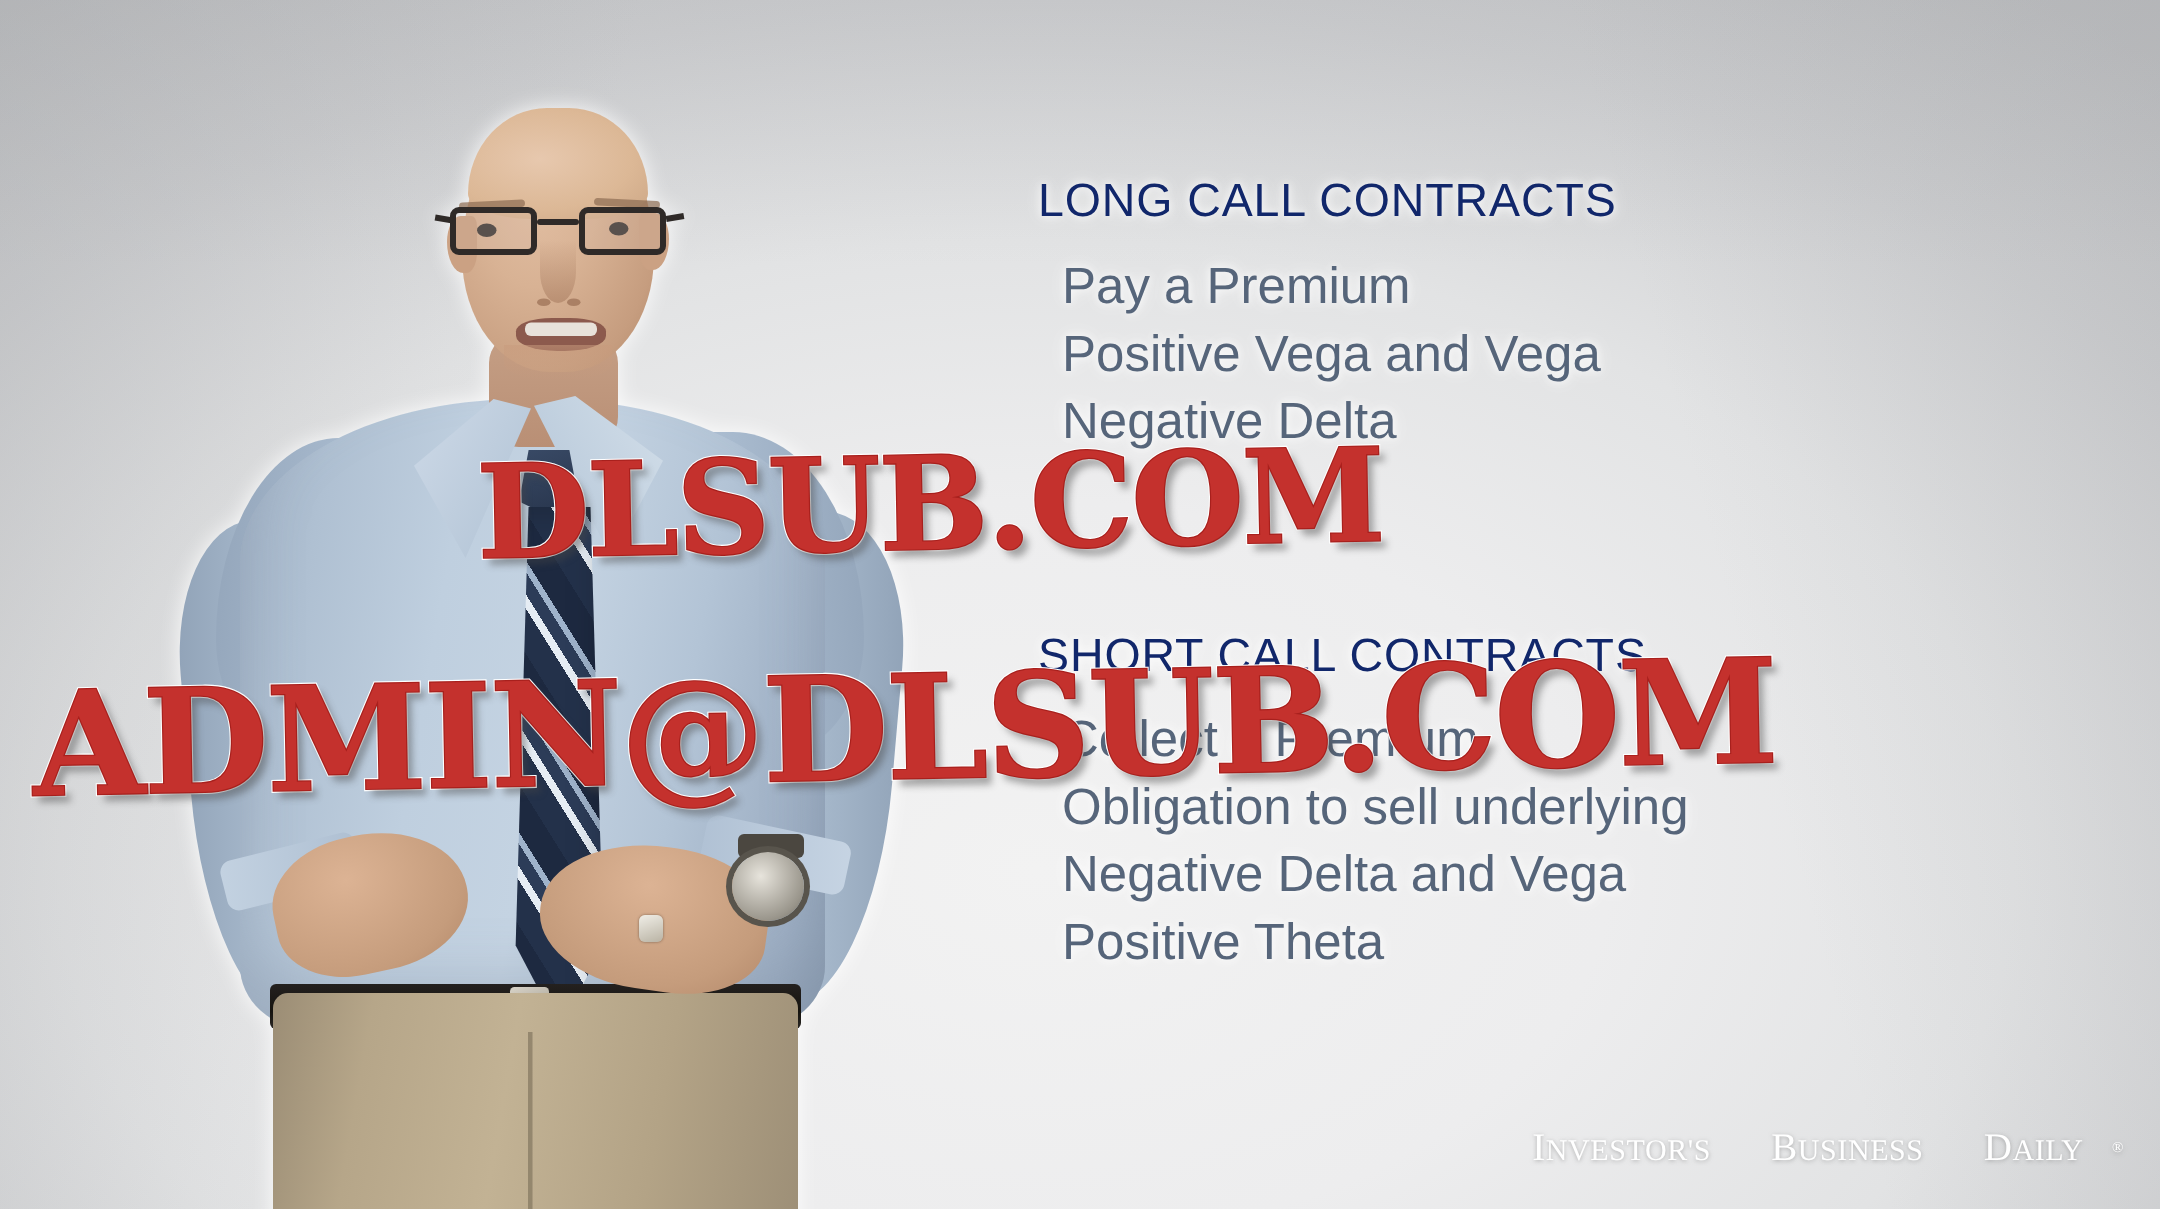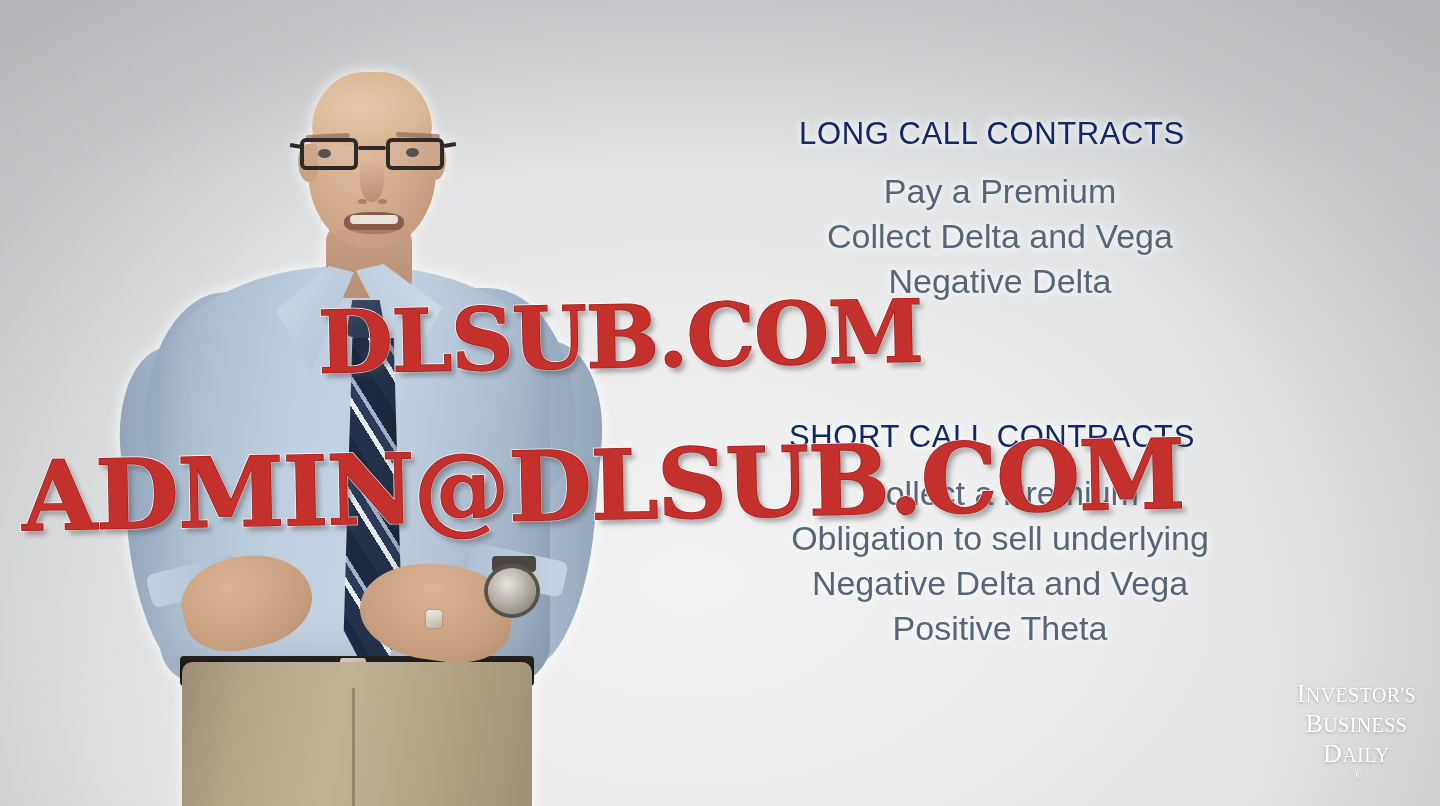--- a/index.html
+++ b/index.html
@@ -21,21 +21,20 @@
       linear-gradient(105deg, rgba(160,162,165,.30) 0%, rgba(160,162,165,0) 26%),
       linear-gradient(255deg, rgba(160,162,165,.26) 0%, rgba(160,162,165,0) 24%),
       linear-gradient(to bottom, rgba(150,152,156,.16) 0%, rgba(0,0,0,0) 22%);
     pointer-events:none;
   }
 
   
   .slide{
     position:absolute; left:692px; top:114px; width:600px;
     z-index:3;
-    text-align:center;
   }
   .sec-title{
     color:#11276b;
     font-size:31px; line-height:40px;
     letter-spacing:.6px;
     font-weight:400;
     white-space:nowrap;
     text-shadow:0 0 6px rgba(255,255,255,.95), 0 0 12px rgba(255,255,255,.85);
   }
   .lines{ margin-top:15px;margin-left:16px; }
@@ -252,21 +251,21 @@
 
   
   .ibd{
     position:absolute; right:24px; bottom:26px; z-index:7;
     font-family:"Liberation Serif", serif;
     color:#ffffff;
     font-size:26px;
     letter-spacing:.4px;
     text-shadow:0 1px 3px rgba(120,120,120,.55);
     white-space:nowrap;
-    display:flex; align-items:center; gap:0;flex-direction:column;
+    display:flex; align-items:center; gap:16px;
   }
   .ibd .w{ display:inline-block; }
   .ibd .cap{ font-size:26px; }
   .ibd .sc{ font-size:20px; }
   .ibd .reg{ font-size:10px; vertical-align:super; margin-left:3px; }
   .sp{ width:8px; display:inline-block; }
 </style>
 </head>
 <body>
 
@@ -315,21 +314,21 @@
     <div class="handR"></div>
     <div class="ring"></div>
     <div class="watchband"></div>
     <div class="watch"></div>
   </div>
 
   <div class="slide upper">
     <div class="sec-title">LONG CALL CONTRACTS</div>
     <div class="lines">
       <div class="line">Pay a Premium</div>
-      <div class="line">Collect Delta and Vega</div>
+      <div class="line">Positive Vega and Vega</div>
       <div class="line">Negative Delta</div>
     </div>
   </div>
 
   <div class="slide lower">
     <div class="sec-title">SHORT CALL CONTRACTS</div>
     <div class="lines">
       <div class="line">Collect a Premium</div>
       <div class="line">Obligation to sell underlying</div>
       <div class="line">Negative Delta and Vega</div>

